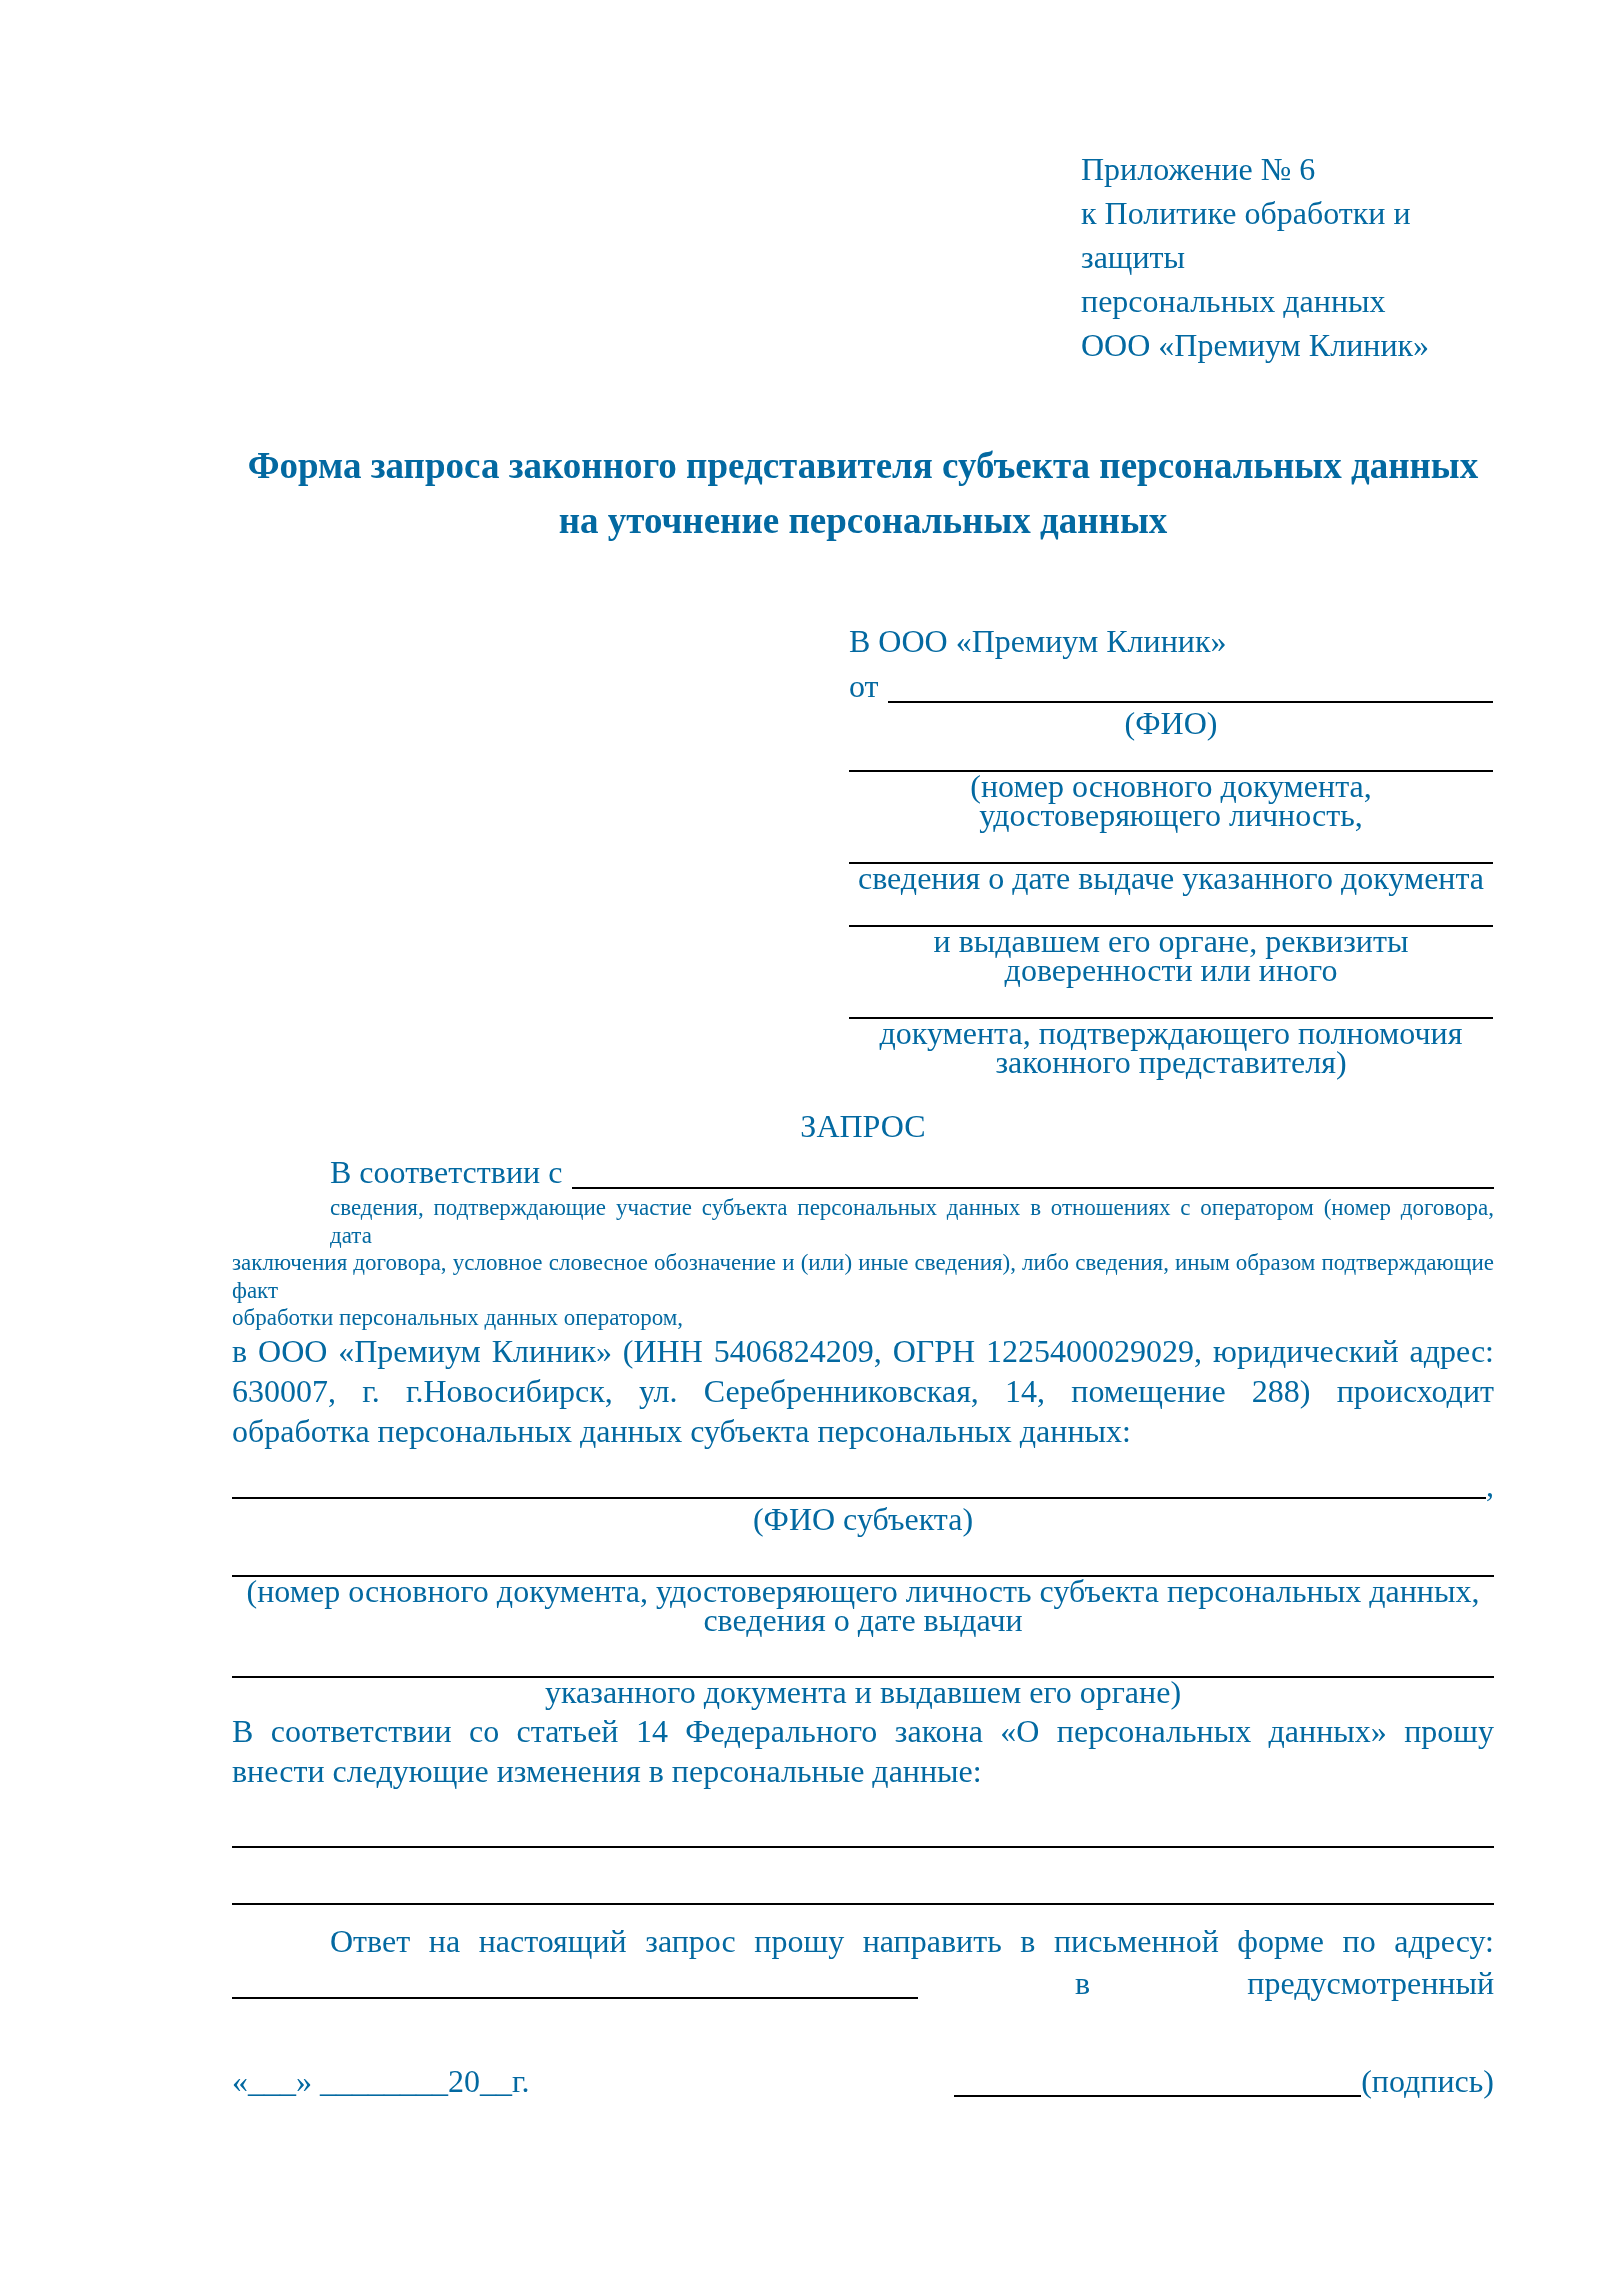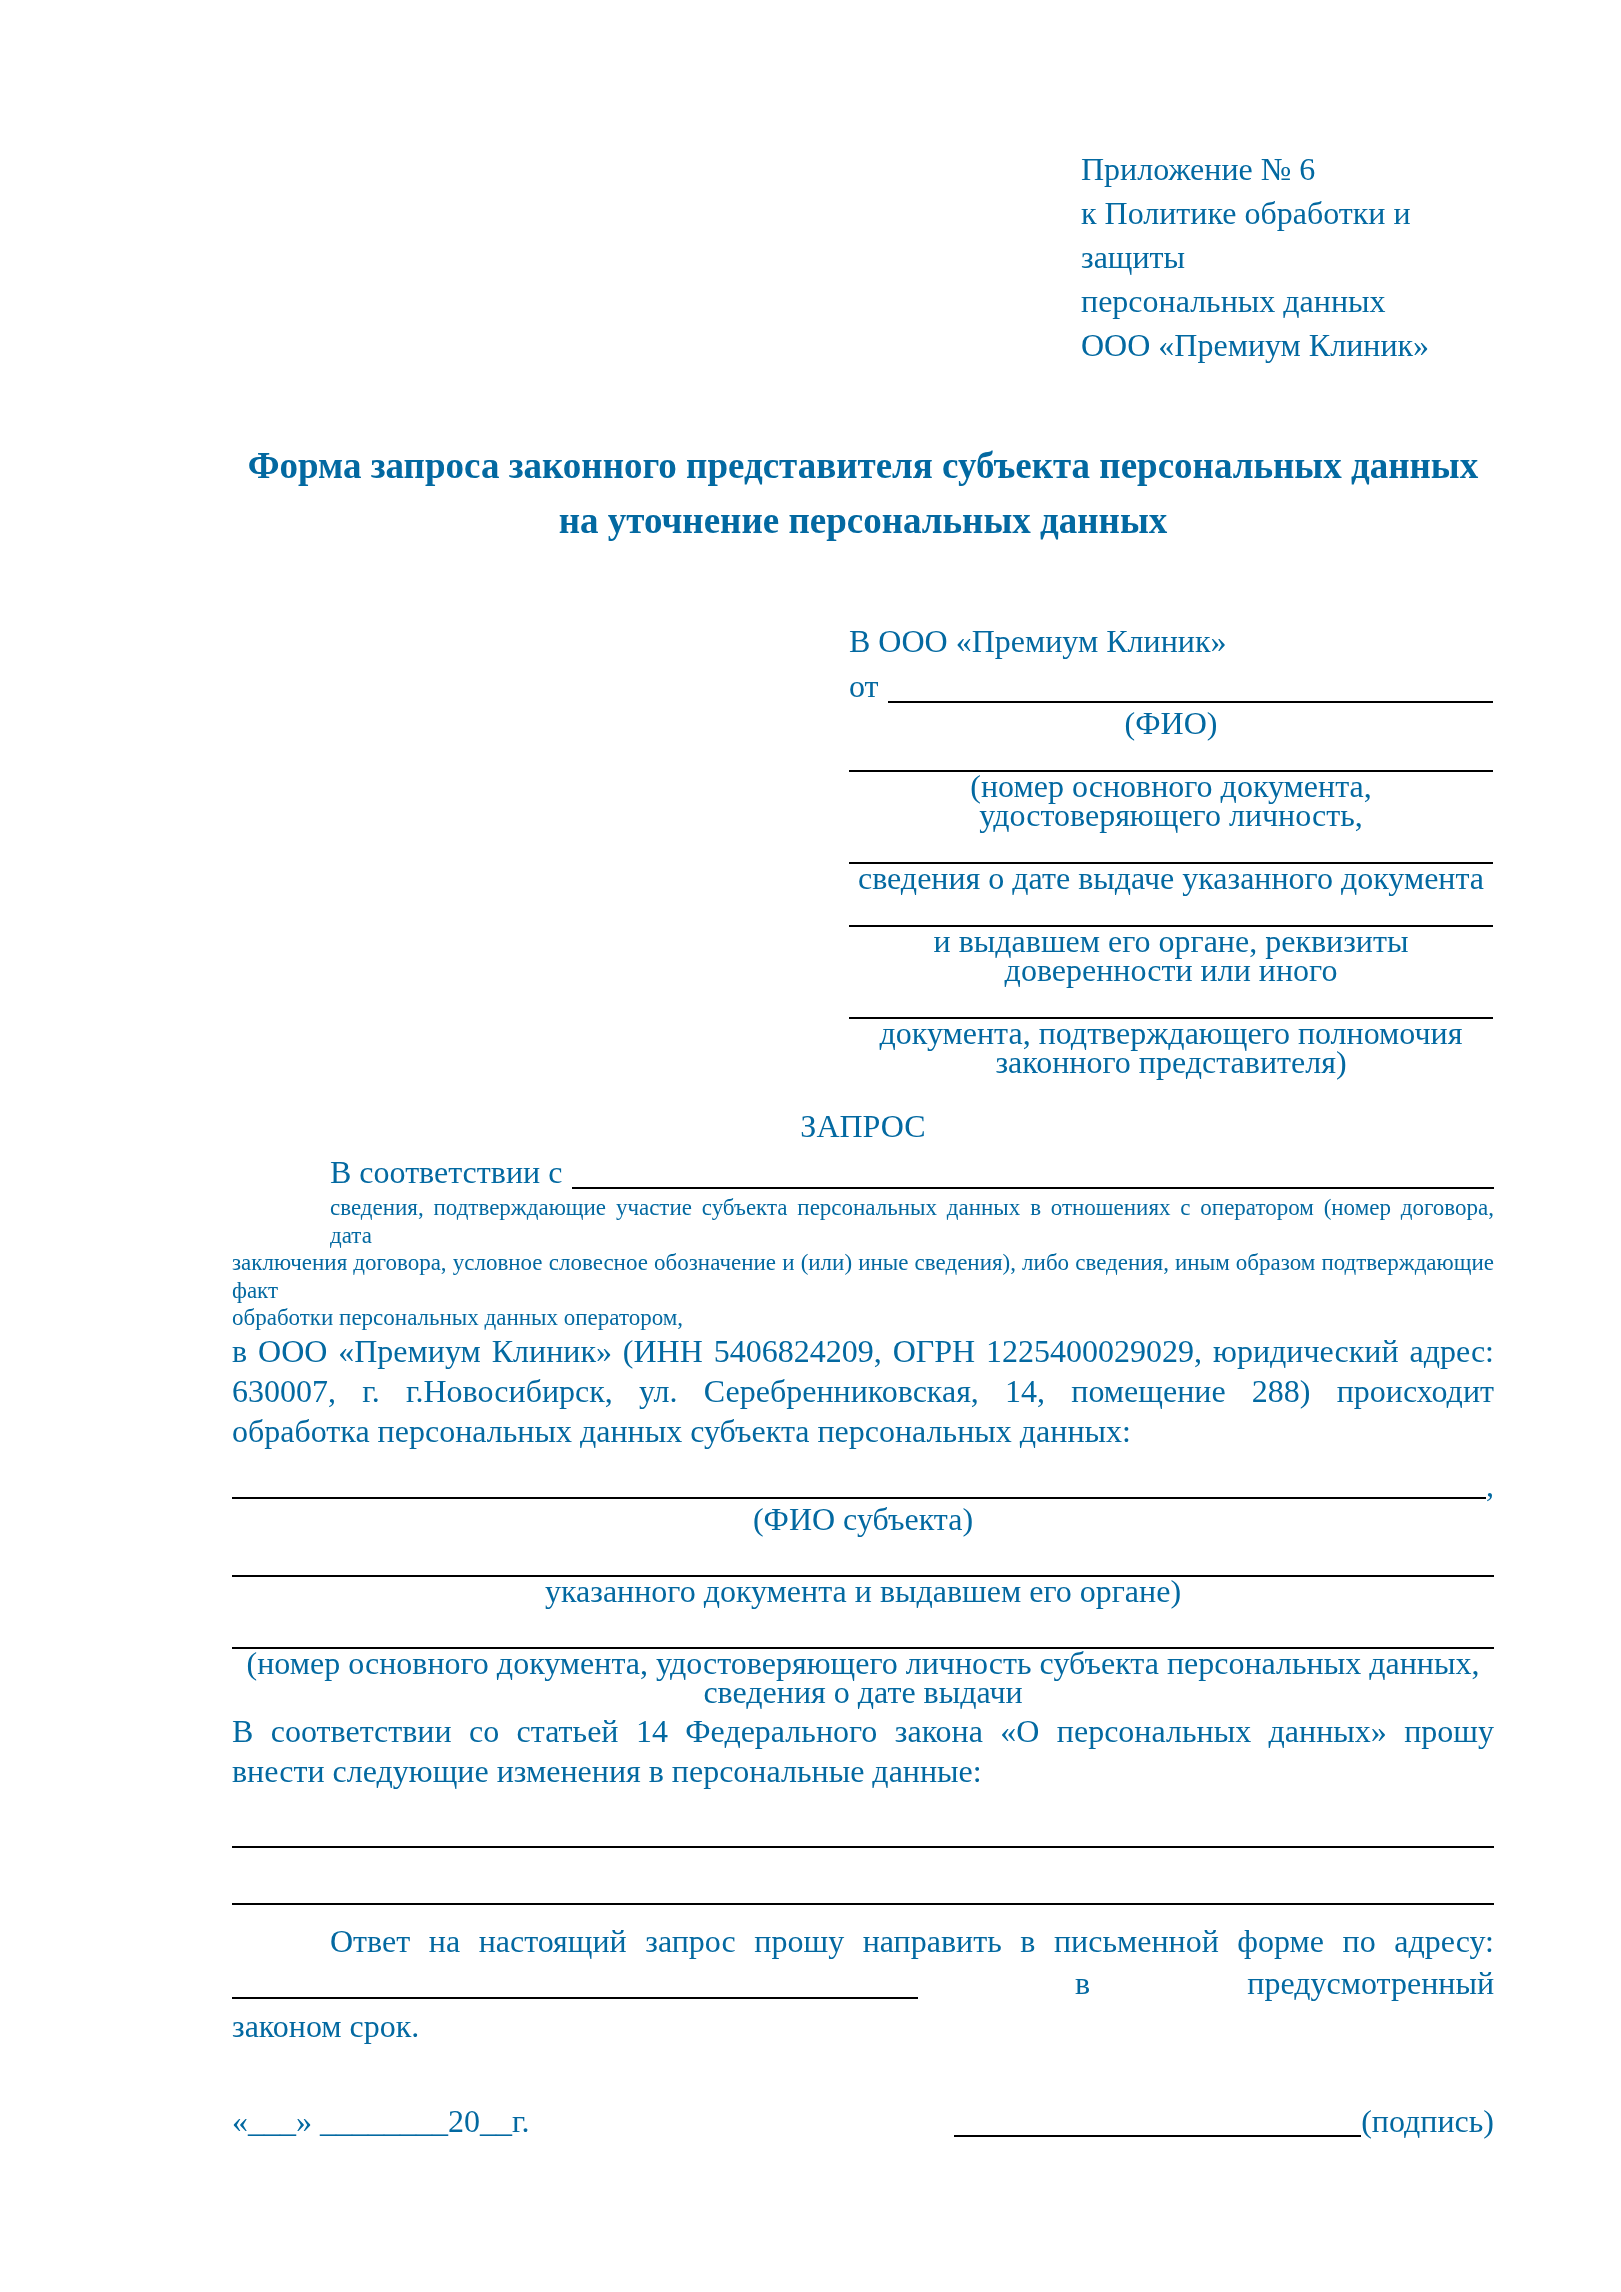--- a/index.html
+++ b/index.html
@@ -114,43 +114,42 @@
   </div>
 
   <div class="fio-row">
     <span class="fill"></span>
     <span class="comma">,</span>
   </div>
   <div class="ucap">(ФИО субъекта)</div>
 
   <div class="docfield">
     <div class="uline2"></div>
-    <div class="ucap">указанного документа и выдавшем его органе)</div>
+    <div class="ucap">(номер основного документа, удостоверяющего личность субъекта персональных данных, сведения о дате выдачи</div>
   </div>
   <div class="docfield">
     <div class="uline2"></div>
-    <div class="ucap">(номер основного документа, удостоверяющего личность субъекта персональных данных, сведения о дате выдачи</div>
+    <div class="ucap">указанного документа и выдавшем его органе)</div>
   </div>
 
   <div class="statement">
     <div class="bline just">В соответствии со статьей 14 Федерального закона «О персональных данных» прошу</div>
     <div class="bline">внести следующие изменения в персональные данные:</div>
   </div>
 
   <div class="blank"></div>
   <div class="blank"></div>
 
   <div>
     <div class="bline just ind answer-l1">Ответ на настоящий запрос прошу направить в письменной форме по адресу:</div>
     <div class="answer-l2">
       <span class="fill-addr"></span>
       <span>в</span>
       <span>предусмотренный</span>
     </div>
-    <div class="bline">законом срок.</div>
   </div>
 
   <div class="sig-row">
     <span>«___» ________20__г.</span>
     <span class="sig-right">
       <span class="sigline"></span>
       <span>(подпись)</span>
     </span>
   </div>
 

